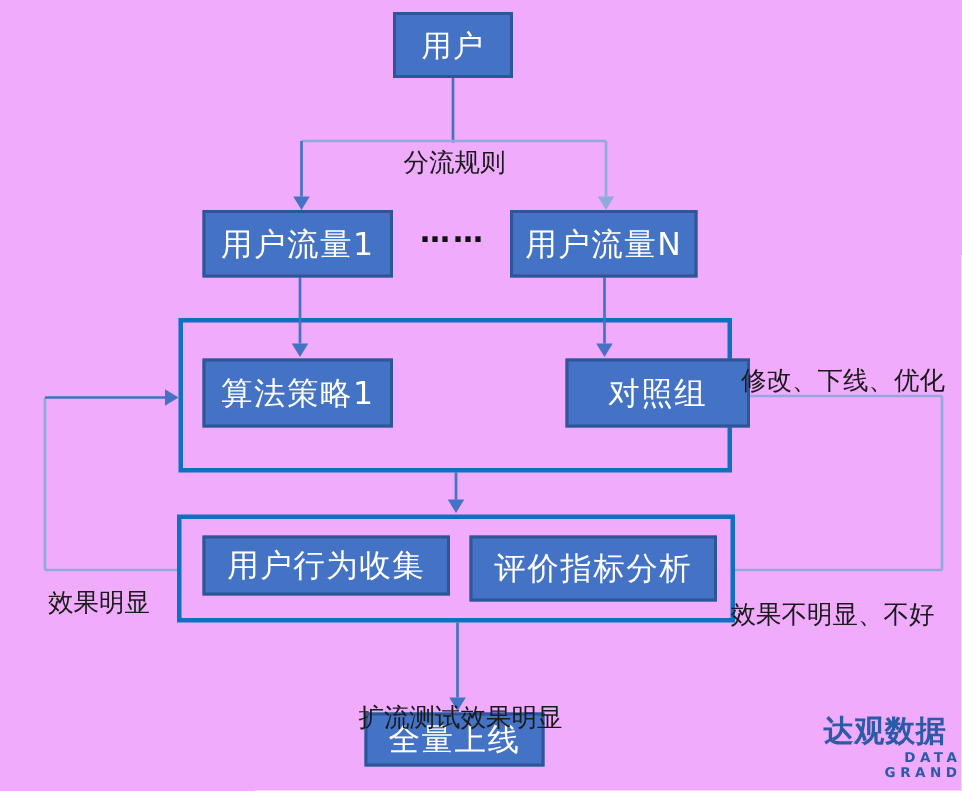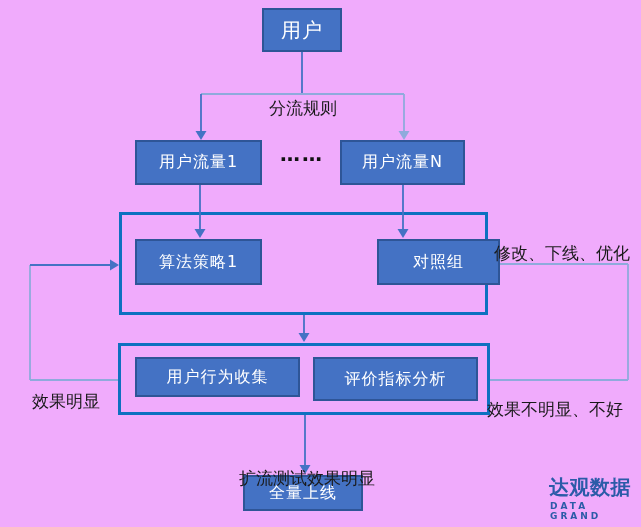--- a/index.html
+++ b/index.html
@@ -28,21 +28,21 @@
   }
   .node {
     position: absolute;
     background: #4472C4;
     border: 2px solid #2E5597;
     box-sizing: border-box;
     color: #ffffff;
     display: flex;
     align-items: center;
     justify-content: center;
-    font-size: 16px;
+    font-size: 21px;
     font-weight: 500;
     letter-spacing: 1px;
     white-space: nowrap;
   }
   .lbl {
     position: absolute;
     color: #1a1a1a;
     font-size: 17px;
     white-space: nowrap;
   }
@@ -68,20 +68,21 @@
     letter-spacing: 0.5px;
     line-height: 1.1;
   }
   .logo-en {
     font-size: 9px;
     font-weight: bold;
     color: #2B5BA8;
     letter-spacing: 3px;
     margin-top: 3px;
     padding-left: 1px;
+    text-align: right;
   }
 </style>
 </head>
 <body>
 
 <div class="canvas">
 
   <div class="container-box" style="left:119px; top:212px; width:369px; height:103px;"></div>
   <div class="container-box" style="left:118px; top:343px; width:372px; height:72px;"></div>
 

